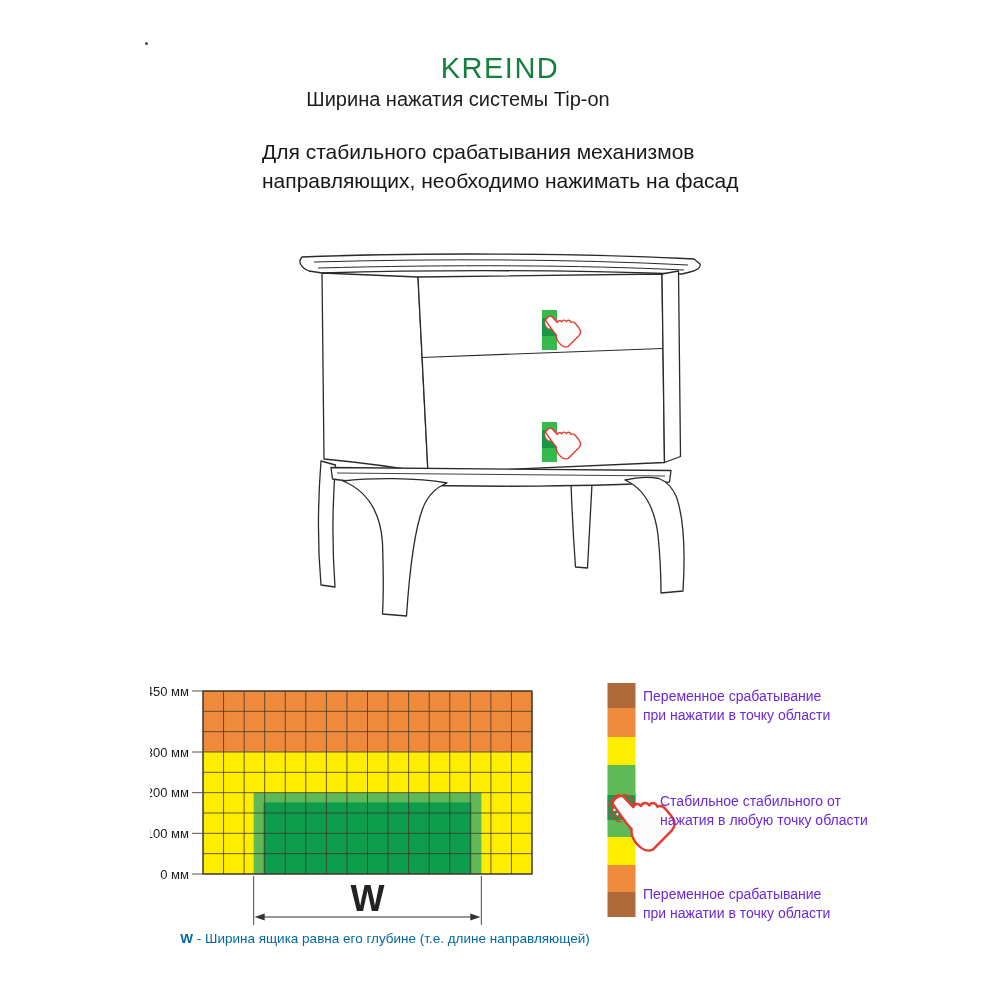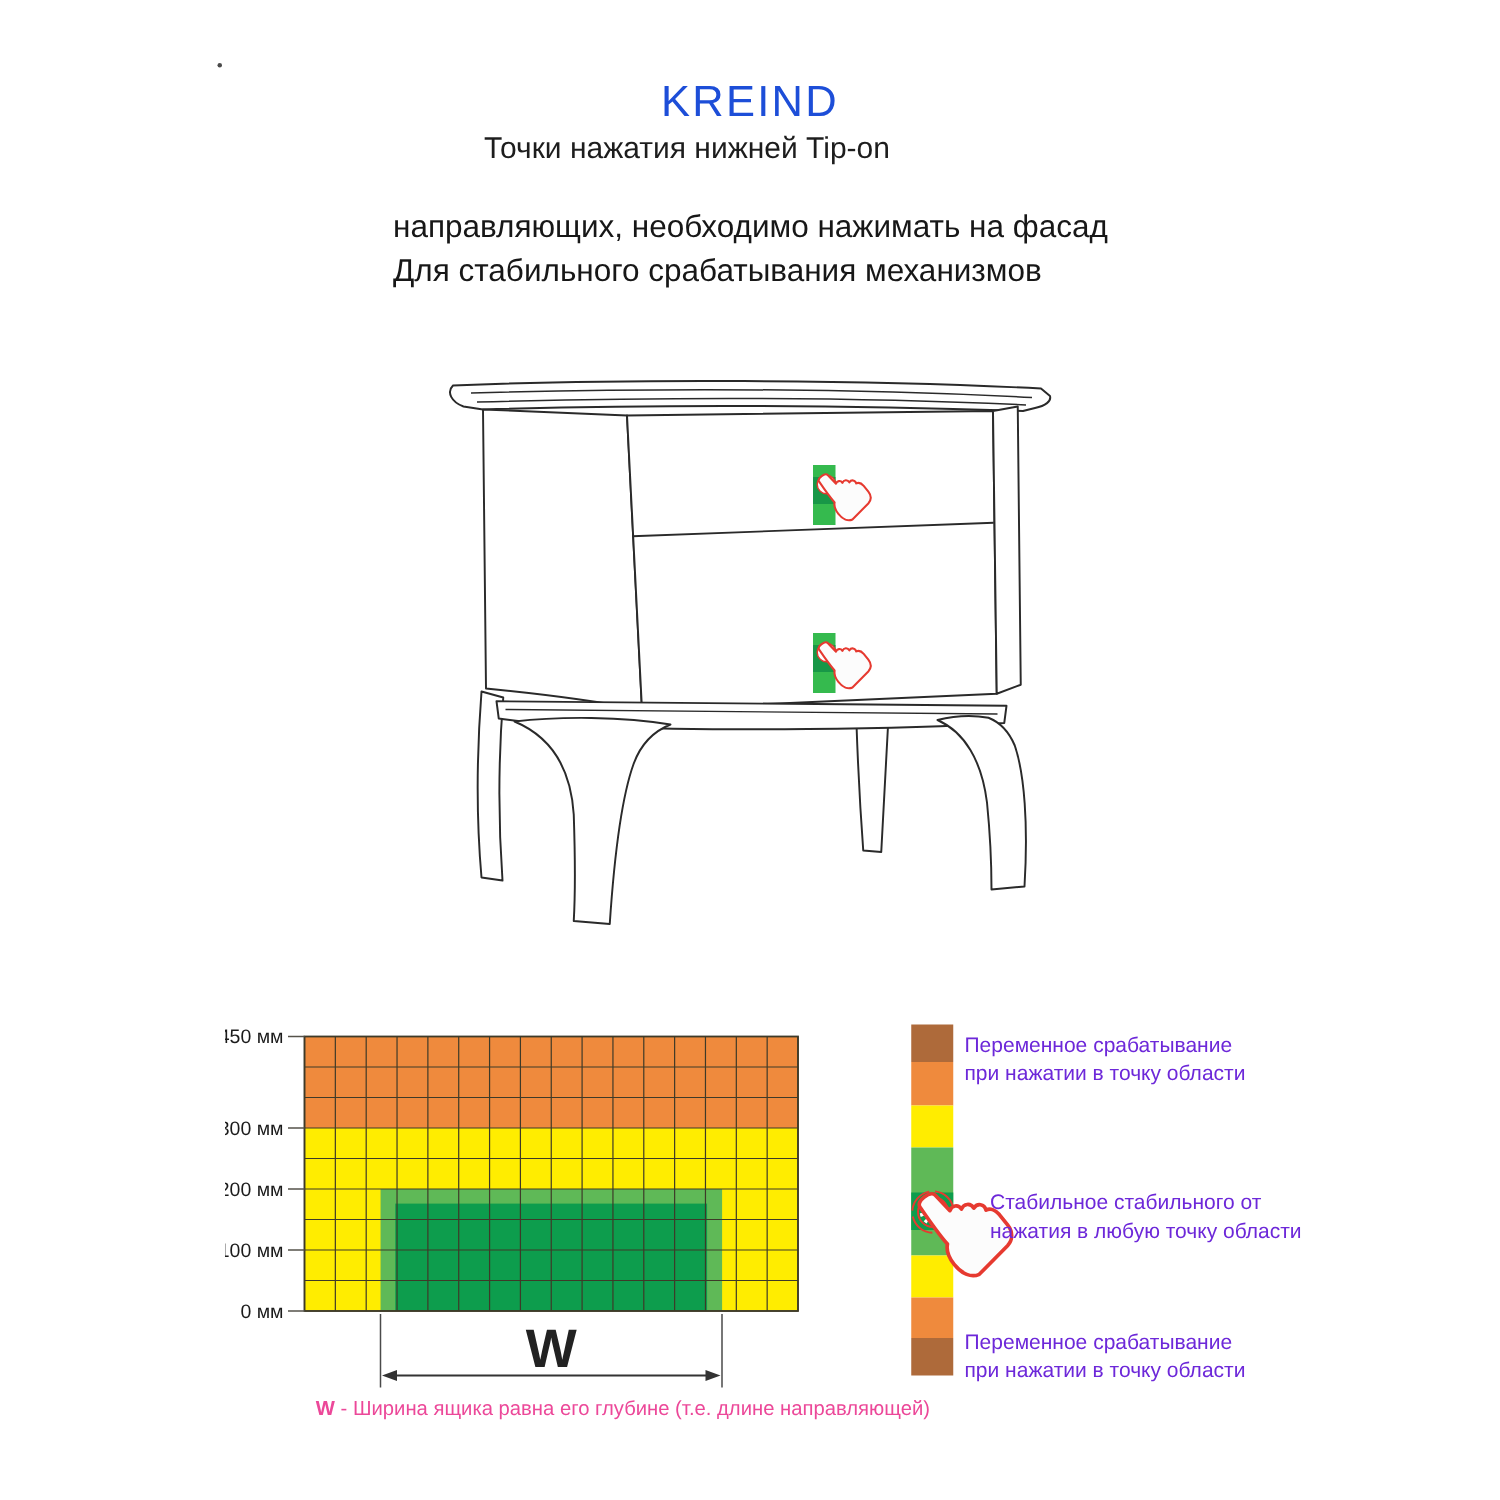--- a/index.html
+++ b/index.html
@@ -1,43 +1,43 @@
 <!DOCTYPE html>
 <html><head>
 <meta charset="utf-8">
 <style>
   html,body{margin:0;padding:0;}
   body{
     width:1000px;height:1000px;position:relative;background:#ffffff;
     font-family:"Liberation Sans", sans-serif;color:#1b1b1b;overflow:hidden;
   }
   .abs{position:absolute;}
-  .page-title{left:0;top:52px;width:1000px;text-align:center;font-size:29px;letter-spacing:1.5px;color:#1d4ed8;}
+  .page-title{left:0;top:52px;width:1000px;text-align:center;font-size:29px;letter-spacing:1.5px;color:#15803d;}
   .page-subtitle{left:0;top:88px;width:916px;text-align:center;font-size:20px;color:#1d1d1d;}
   .intro{left:262px;top:138px;font-size:21px;line-height:28.5px;color:#171717;}
   .stray-dot{left:145px;top:42px;width:3px;height:3px;border-radius:50%;background:#4a4a4a;}
   svg.abs{display:block;}
   .legend-item{font-size:14px;line-height:19px;color:#6d28d9;}
   .legend-item-1{left:643px;top:687px;}
   .legend-item-2{left:660px;top:792px;}
   .legend-item-3{left:643px;top:885px;}
-  .w-caption{left:150px;top:931px;width:470px;text-align:right;font-size:13.5px;color:#ec4899;}
+  .w-caption{left:150px;top:931px;width:470px;text-align:center;font-size:13.5px;color:#0369a1;}
   .w-caption b{font-weight:bold;}
 </style>
 </head>
 <body style="--hand-red: #E63A30; --press-green: #35BA4E; --press-green-dark: #189747;">
 
 <div class="abs stray-dot"></div>
 
 <div class="abs page-title">KREIND</div>
-<div class="abs page-subtitle">Точки нажатия нижней Tip-on</div>
+<div class="abs page-subtitle">Ширина нажатия системы Tip-on</div>
 
 <div class="abs intro">
+  <div>Для стабильного срабатывания механизмов</div>
   <div>направляющих, необходимо нажимать на фасад</div>
-  <div>Для стабильного срабатывания механизмов</div>
 </div>
 
 <svg class="abs" style="left:280px;top:240px;width:440px;height:395px" viewBox="0 0 440 395">
   <defs>
     <g id="hand-shape">
       <path d="M-2.2,-4 C-2.8,2 -3.2,7 -3.1,11 C-4.6,12.2 -5.6,14.8 -5.7,17.5
                C-5.8,21.5 -4.2,24.5 -1.5,25.2 L11.5,24 C14.2,23.6 15.8,21.6 15.9,18.8
                L16,14.5 C16,12.4 15,10.9 13.6,10.6 C14.5,8.7 12.9,6.9 11,7.6
                C11.3,5.5 9.4,4.3 7.7,5.2 C7.9,3.2 6,2.3 4.5,3.2 L4.1,-3.6
                C4,-6 -2,-6.3 -2.2,-4 Z" transform="rotate(-40)" fill="#fcfcfc" stroke="var(--hand-red)" stroke-width="1.2" stroke-linejoin="round"></path>

